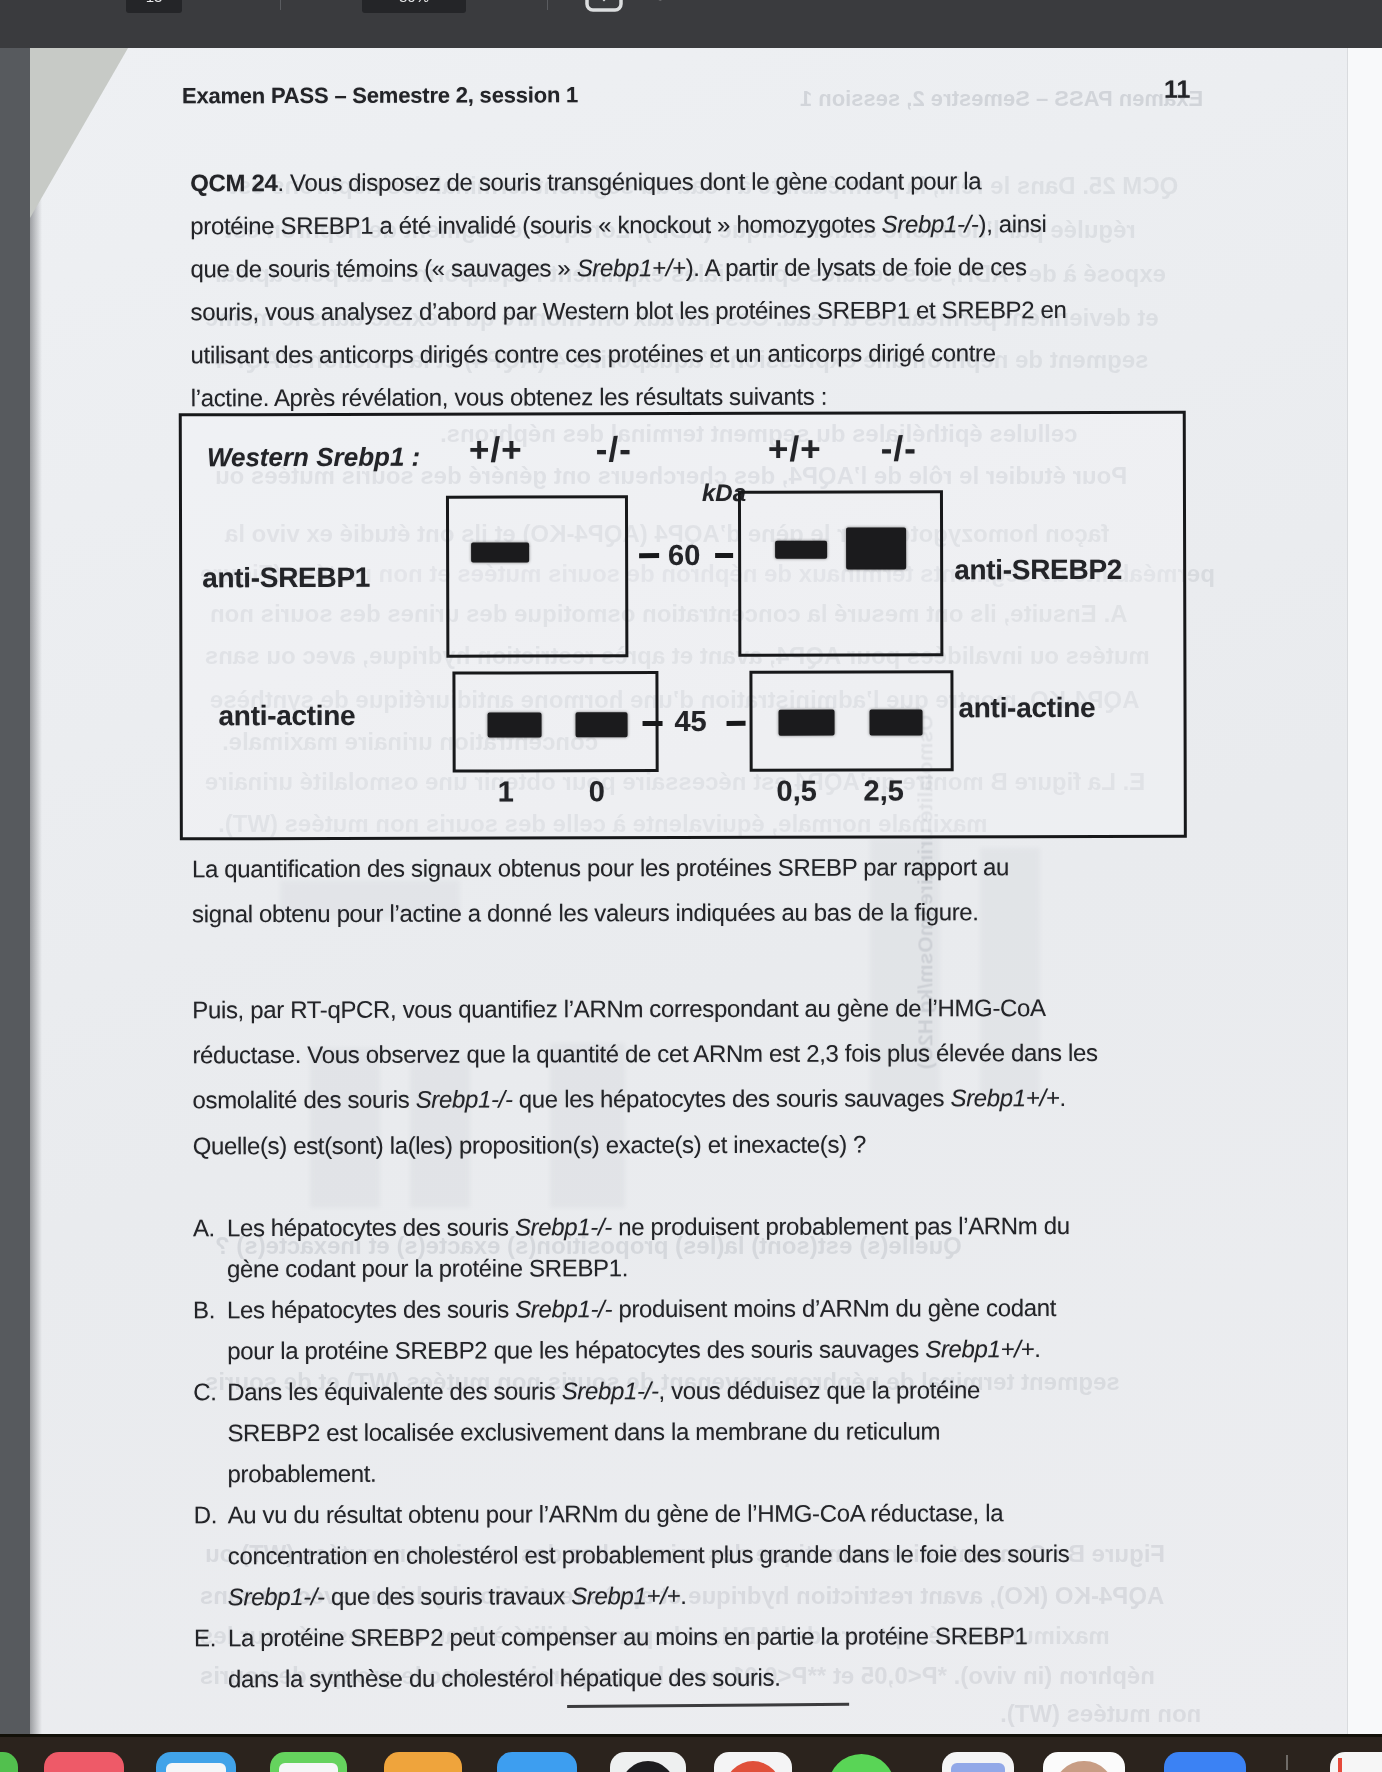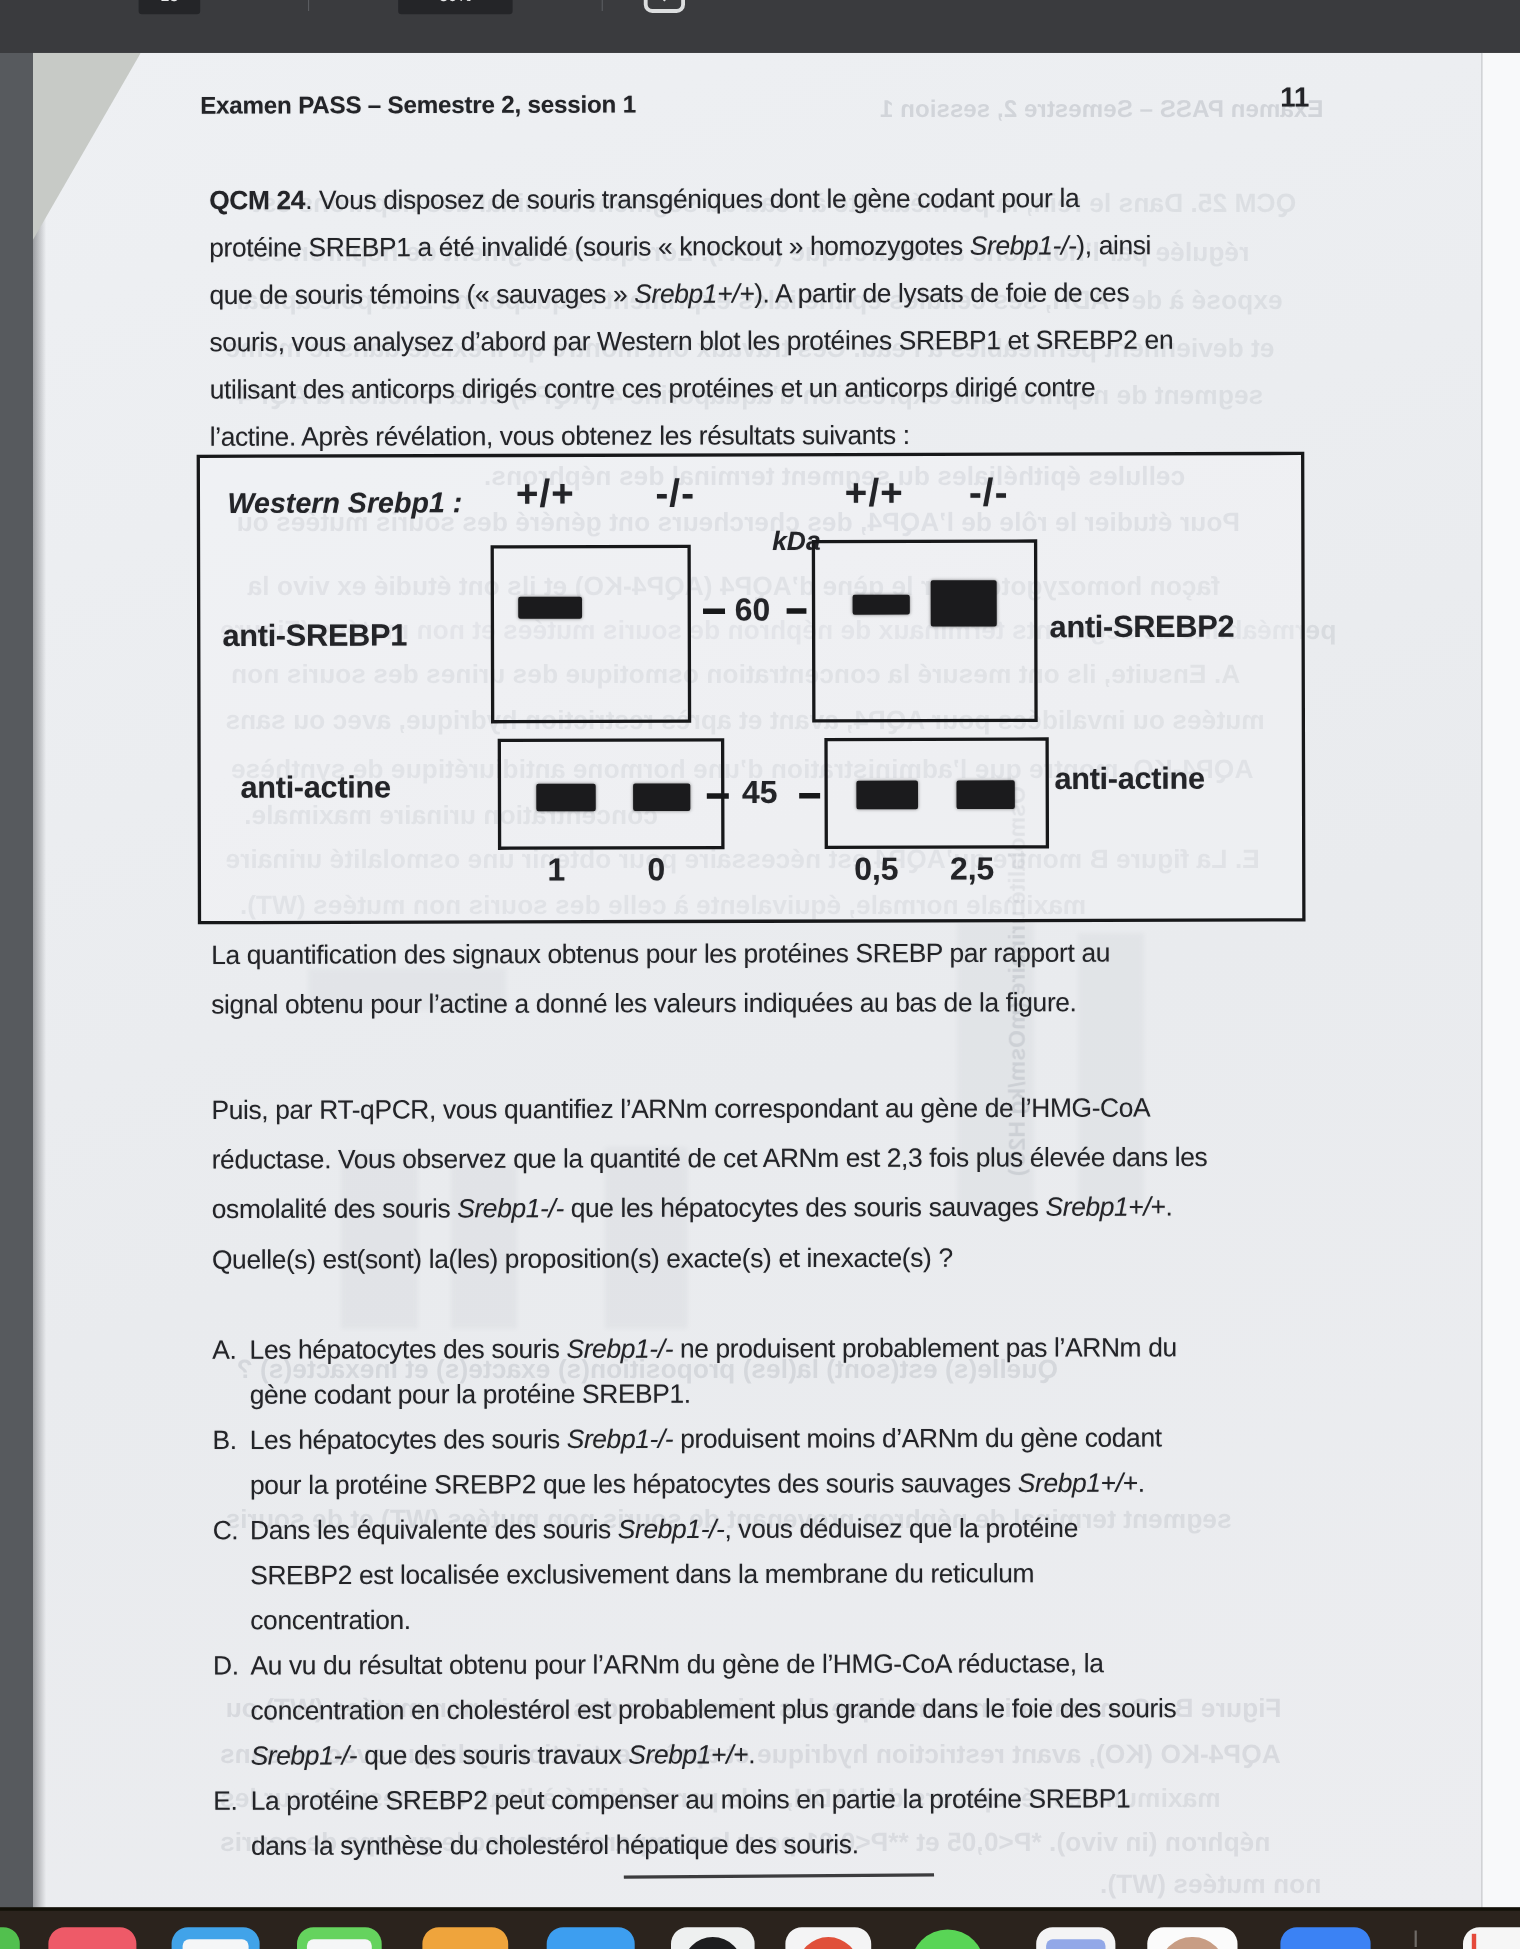--- a/index.html
+++ b/index.html
@@ -231,21 +231,21 @@
           </div>
           <div class="option">
             <span class="letter">B.</span>
             <div class="tl"><span>Les hépatocytes des souris </span><span class="i">Srebp1-/-</span><span> produisent moins d’ARNm du gène codant</span></div>
             <div class="tl"><span>pour la protéine SREBP2 que les hépatocytes des souris sauvages </span><span class="i">Srebp1+/+</span><span>.</span></div>
           </div>
           <div class="option">
             <span class="letter">C.</span>
             <div class="tl"><span>Dans les équivalente des souris </span><span class="i">Srebp1-/-</span><span>, vous déduisez que la protéine</span></div>
             <div class="tl"><span>SREBP2 est localisée exclusivement dans la membrane du reticulum</span></div>
-            <div class="tl"><span>concentration.</span></div>
+            <div class="tl"><span>probablement.</span></div>
           </div>
           <div class="option">
             <span class="letter">D.</span>
             <div class="tl"><span>Au vu du résultat obtenu pour l’ARNm du gène de l’HMG-CoA réductase, la</span></div>
             <div class="tl"><span>concentration en cholestérol est probablement plus grande dans le foie des souris</span></div>
             <div class="tl"><span class="i">Srebp1-/-</span><span> que des souris travaux </span><span class="i">Srebp1+/+</span><span>.</span></div>
           </div>
           <div class="option">
             <span class="letter">E.</span>
             <div class="tl"><span>La protéine SREBP2 peut compenser au moins en partie la protéine SREBP1</span></div>

